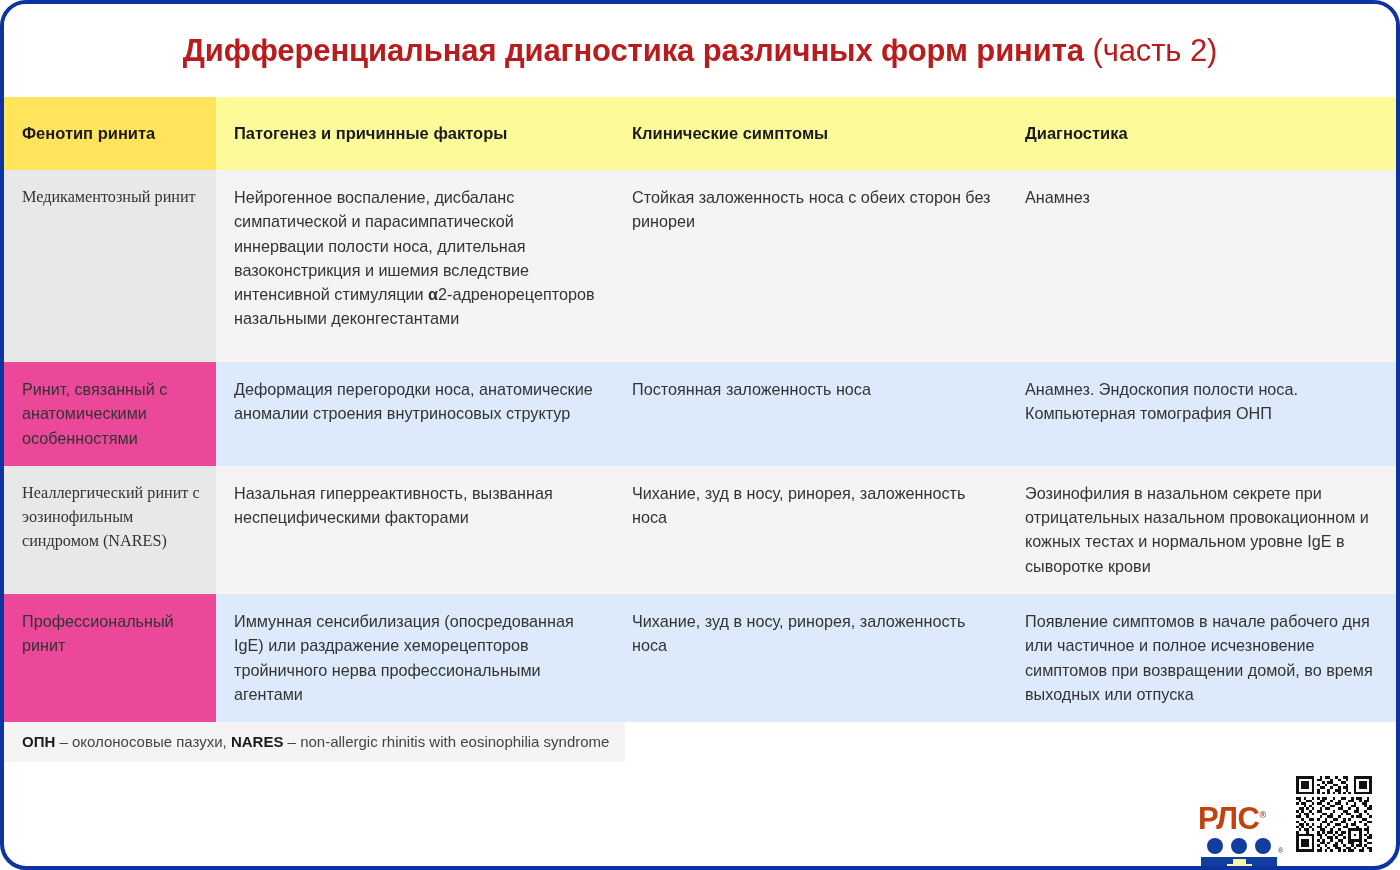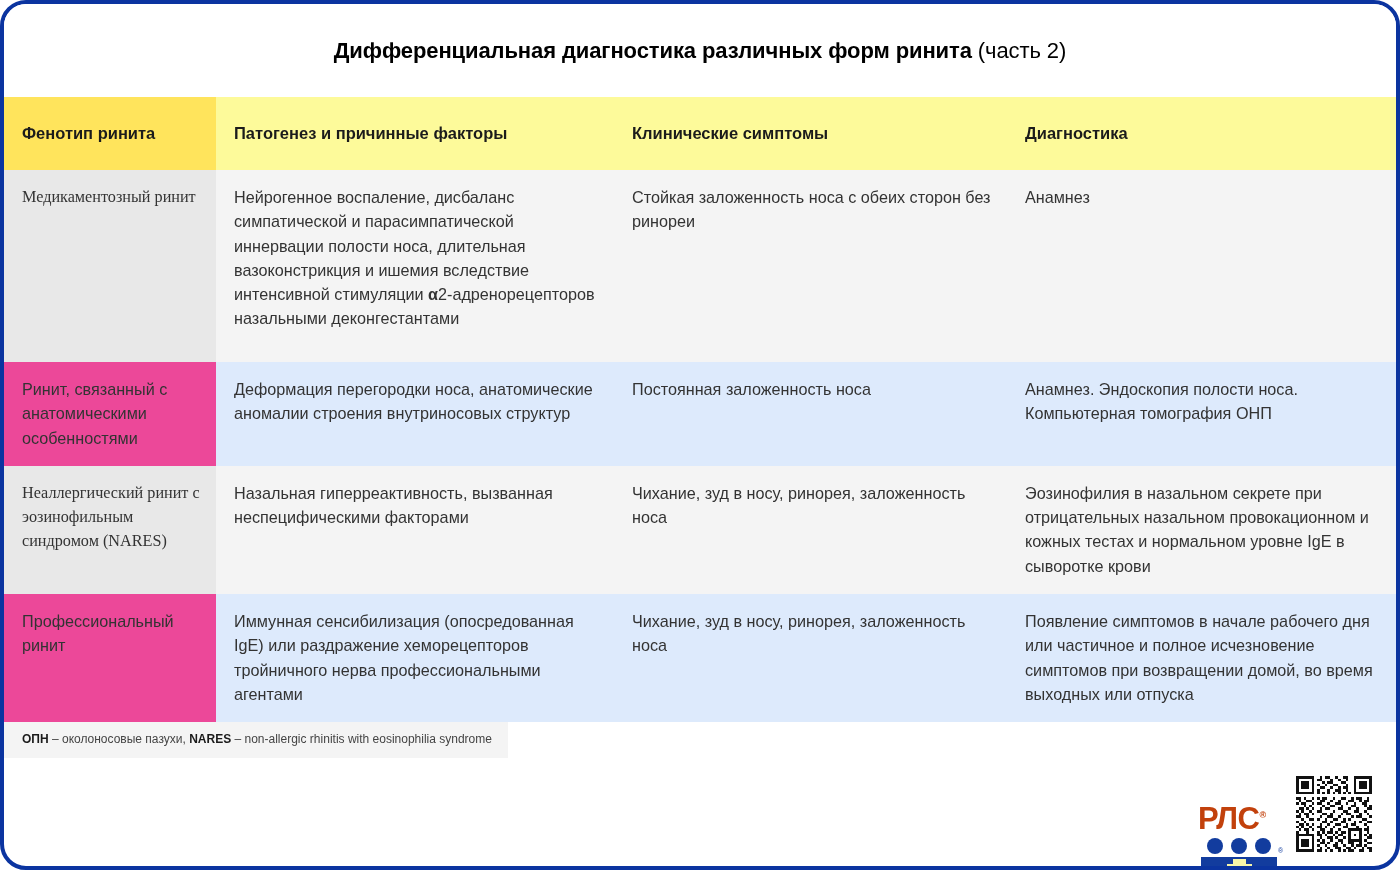--- a/index.html
+++ b/index.html
@@ -24,22 +24,22 @@
   
   .title-bar {
     height: 93px;
     display: flex;
     align-items: center;
     justify-content: center;
     background: #ffffff;
     padding: 0 24px;
   }
   .title-text {
-    font-size: 22px;
-    color: #000000;
+    font-size: 31px;
+    color: #b91c1c;
     letter-spacing: -0.1px;
     white-space: nowrap;
   }
   .title-main { font-weight: bold; }
   .title-sub  { font-weight: normal; }
 
   
   table.rhinitis {
     width: 100%;
     border-collapse: collapse;
@@ -84,21 +84,21 @@
   tr.r4 td { height: 104px; }
 
   
   .footnote-wrap {
     padding: 0;
     background: #ffffff;
   }
   .footnote {
     display: inline-block;
     background: #f4f4f4;
-    font-size: 12px;
+    font-size: 15px;
     color: #444444;
     padding: 10px 16px 10px 18px;
     line-height: 1.3;
     white-space: nowrap;
   }
   .footnote b { color: #1b1b1b; font-weight: bold; }
 
   
   .logo-area {
     position: absolute;

